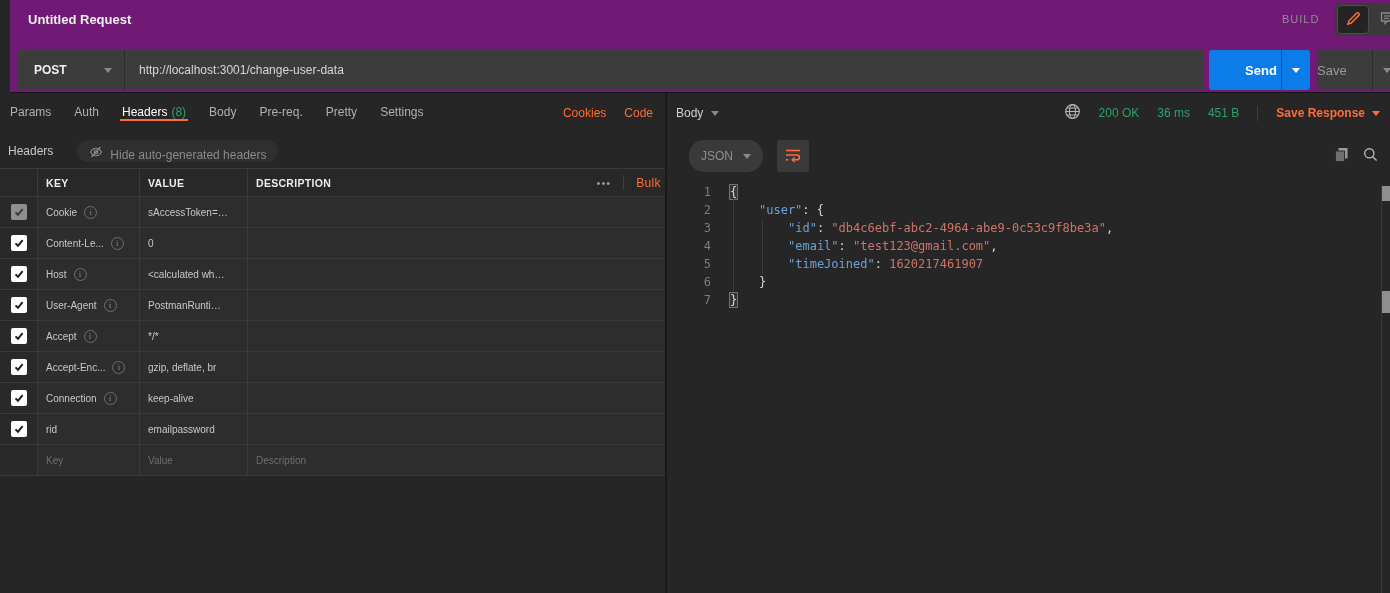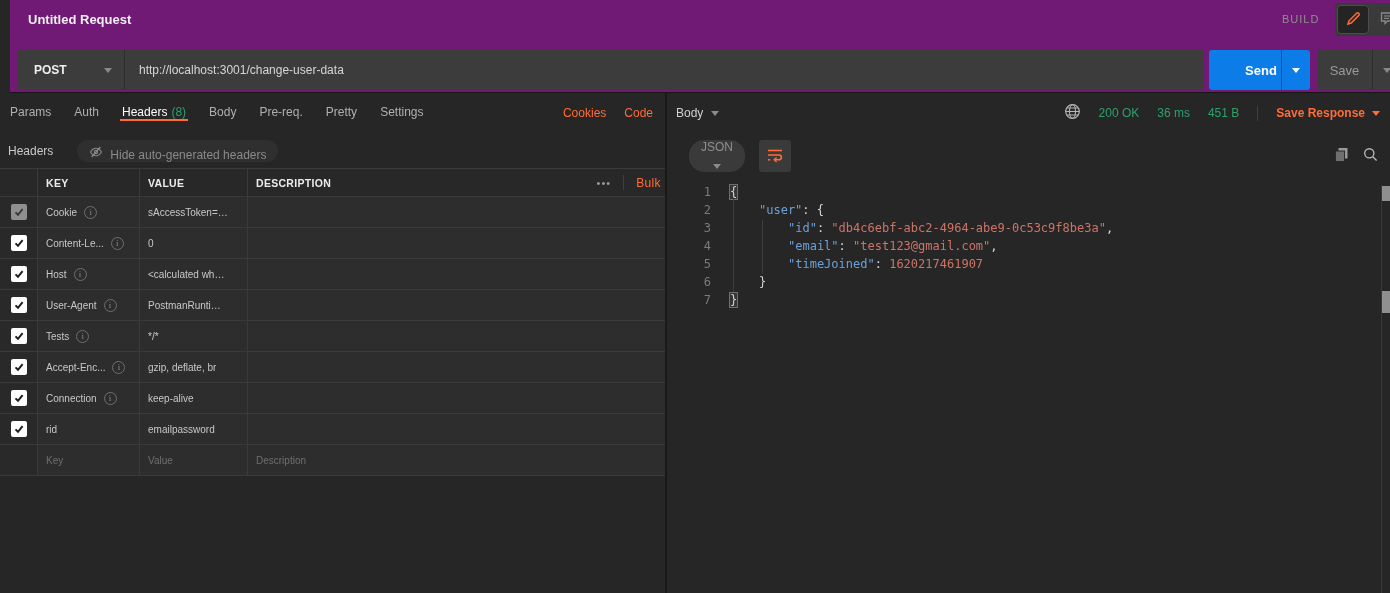--- a/index.html
+++ b/index.html
@@ -23,21 +23,21 @@
   .url-wrap { position:absolute; left:8px; top:50px; width:1186px; height:40px; background:#3c3c3c; border-radius:3px; display:flex; align-items:center; }
   .method { width:107px; height:100%; display:flex; align-items:center; border-right:1px solid #2d2d2d; padding-left:16px; color:#efefef; font-weight:bold; font-size:12px; cursor:pointer; }
   .method .caret { margin-left:auto; margin-right:12px; }
   .url-text { padding-left:14px; color:#d6d6d6; font-size:12px; }
   .caret { width:0; height:0; border-left:4px solid transparent; border-right:4px solid transparent; border-top:5px solid #8a8a8a; display:inline-block; }
   .send-btn { position:absolute; left:1199px; top:50px; width:101px; height:40px; background:#0b7ce8; border-radius:3px; display:flex; color:#fff; font-size:13px; font-weight:bold; }
   .send-main { flex:1; display:flex; align-items:center; justify-content:center; border-right:1px solid rgba(0,0,0,0.3);margin-left:32px; }
   .send-caret-seg { width:28px; display:flex; align-items:center; justify-content:center; }
   .send-caret-seg .caret { border-top-color:#fff; }
   .save-btn { position:absolute; left:1307px; top:50px; width:83px; height:40px; background:#3c3c3c; border-radius:3px 0 0 3px; display:flex; color:#9a9a9a; font-size:13px; }
-  .save-main { flex:1; display:flex; align-items:center; justify-content:center; border-right:1px solid #2d2d2d; }
+  .save-main { flex:1; display:flex; align-items:center; justify-content:flex-start; border-right:1px solid #2d2d2d; }
   .save-caret-seg { width:27px; display:flex; align-items:center; justify-content:center; }
 
   
   .left-panel { position:absolute; left:0; top:93px; width:665px; height:500px; background:#262626; }
   .panel-divider { position:absolute; left:665px; top:93px; width:2px; height:500px; background:#191919; }
   .right-panel { position:absolute; left:667px; top:93px; width:723px; height:500px; background:#262626; }
 
   
   .req-tabs { position:absolute; left:0; top:0; width:665px; height:40px; display:flex; align-items:center; padding-left:8px; }
   .req-tab { display:flex; align-items:center; padding:0 2px; margin-right:19px; color:#b0b0b0; font-size:12px; cursor:pointer; border-bottom:2px solid transparent; }
@@ -76,21 +76,21 @@
   .resp-header { position:absolute; left:0; top:0; width:723px; height:40px; display:flex; align-items:center; padding:0 10px 0 9px; }
   .resp-body-dd { display:flex; align-items:center; gap:8px; color:#d0d0d0; font-size:12px; cursor:pointer; }
   .resp-meta { margin-left:auto; display:flex; align-items:center; gap:18px; }
   .green { color:#2ea169; font-size:12px; }
   .save-response { color:#ff6c37; font-size:12px; font-weight:bold; display:flex; align-items:center; gap:7px; cursor:pointer; }
 
   .resp-tabs-row { position:absolute; left:8px; top:47px; width:707px; height:32px; display:flex; align-items:center; }
   .view-tabs { background:#303030; border-radius:3px; height:32px; display:flex; align-items:center; }
   .view-tab { padding:0 18px; color:#9a9a9a; font-size:12px; line-height:32px; cursor:pointer; }
   .view-tab.active { color:#fff; font-weight:bold; }
-  .json-dd { margin-left:14px; height:32px; background:#3a3a3a; border-radius:15px; display:flex; align-items:center; gap:10px; padding:0 12px; color:#8f8f8f; font-size:12px; cursor:pointer;flex-direction:column; }
+  .json-dd { margin-left:14px; height:32px; background:#3a3a3a; border-radius:15px; display:flex; align-items:center; gap:10px; padding:0 12px; color:#8f8f8f; font-size:12px; cursor:pointer; }
   .wrap-btn { margin-left:14px; width:32px; height:32px; background:#3a3a3a; border-radius:3px; display:flex; align-items:center; justify-content:center; cursor:pointer; }
   .resp-icons { margin-left:auto; display:flex; align-items:center; gap:14px; padding-right:4px; }
 
   
   .code { position:absolute; left:0; top:90px; width:700px; font-family:"DejaVu Sans Mono", monospace; font-size:12px; line-height:18px; }
   .cline { display:flex; height:18px; white-space:pre; }
   .lnum { width:44px; text-align:right; color:#7b7b7b; flex:none; }
   .ctext { padding-left:19px; }
   .ind1 .ctext { padding-left:48px; }
   .ind2 .ctext { padding-left:77px; }
@@ -302,21 +302,21 @@
 
     <div class="hrow">
       <div class="c-check">
           <span class="checkbox">
             <svg width="10" height="10" viewBox="0 0 10 10">
               <path d="M1.5 5.4 L4 7.8 L8.6 2.2" fill="none" stroke="#1e1e1e" stroke-width="2"></path>
             </svg>
           </span>
         </div>
       <div class="c-key">
-          <span class="cell-text">Tests</span>
+          <span class="cell-text">Accept</span>
           <span class="info-icon">i</span>
         </div>
       <div class="c-val">
           <span class="cell-text">*/*</span>
         </div>
       <div class="c-desc"></div>
     </div>
 
     <div class="hrow">
       <div class="c-check">

